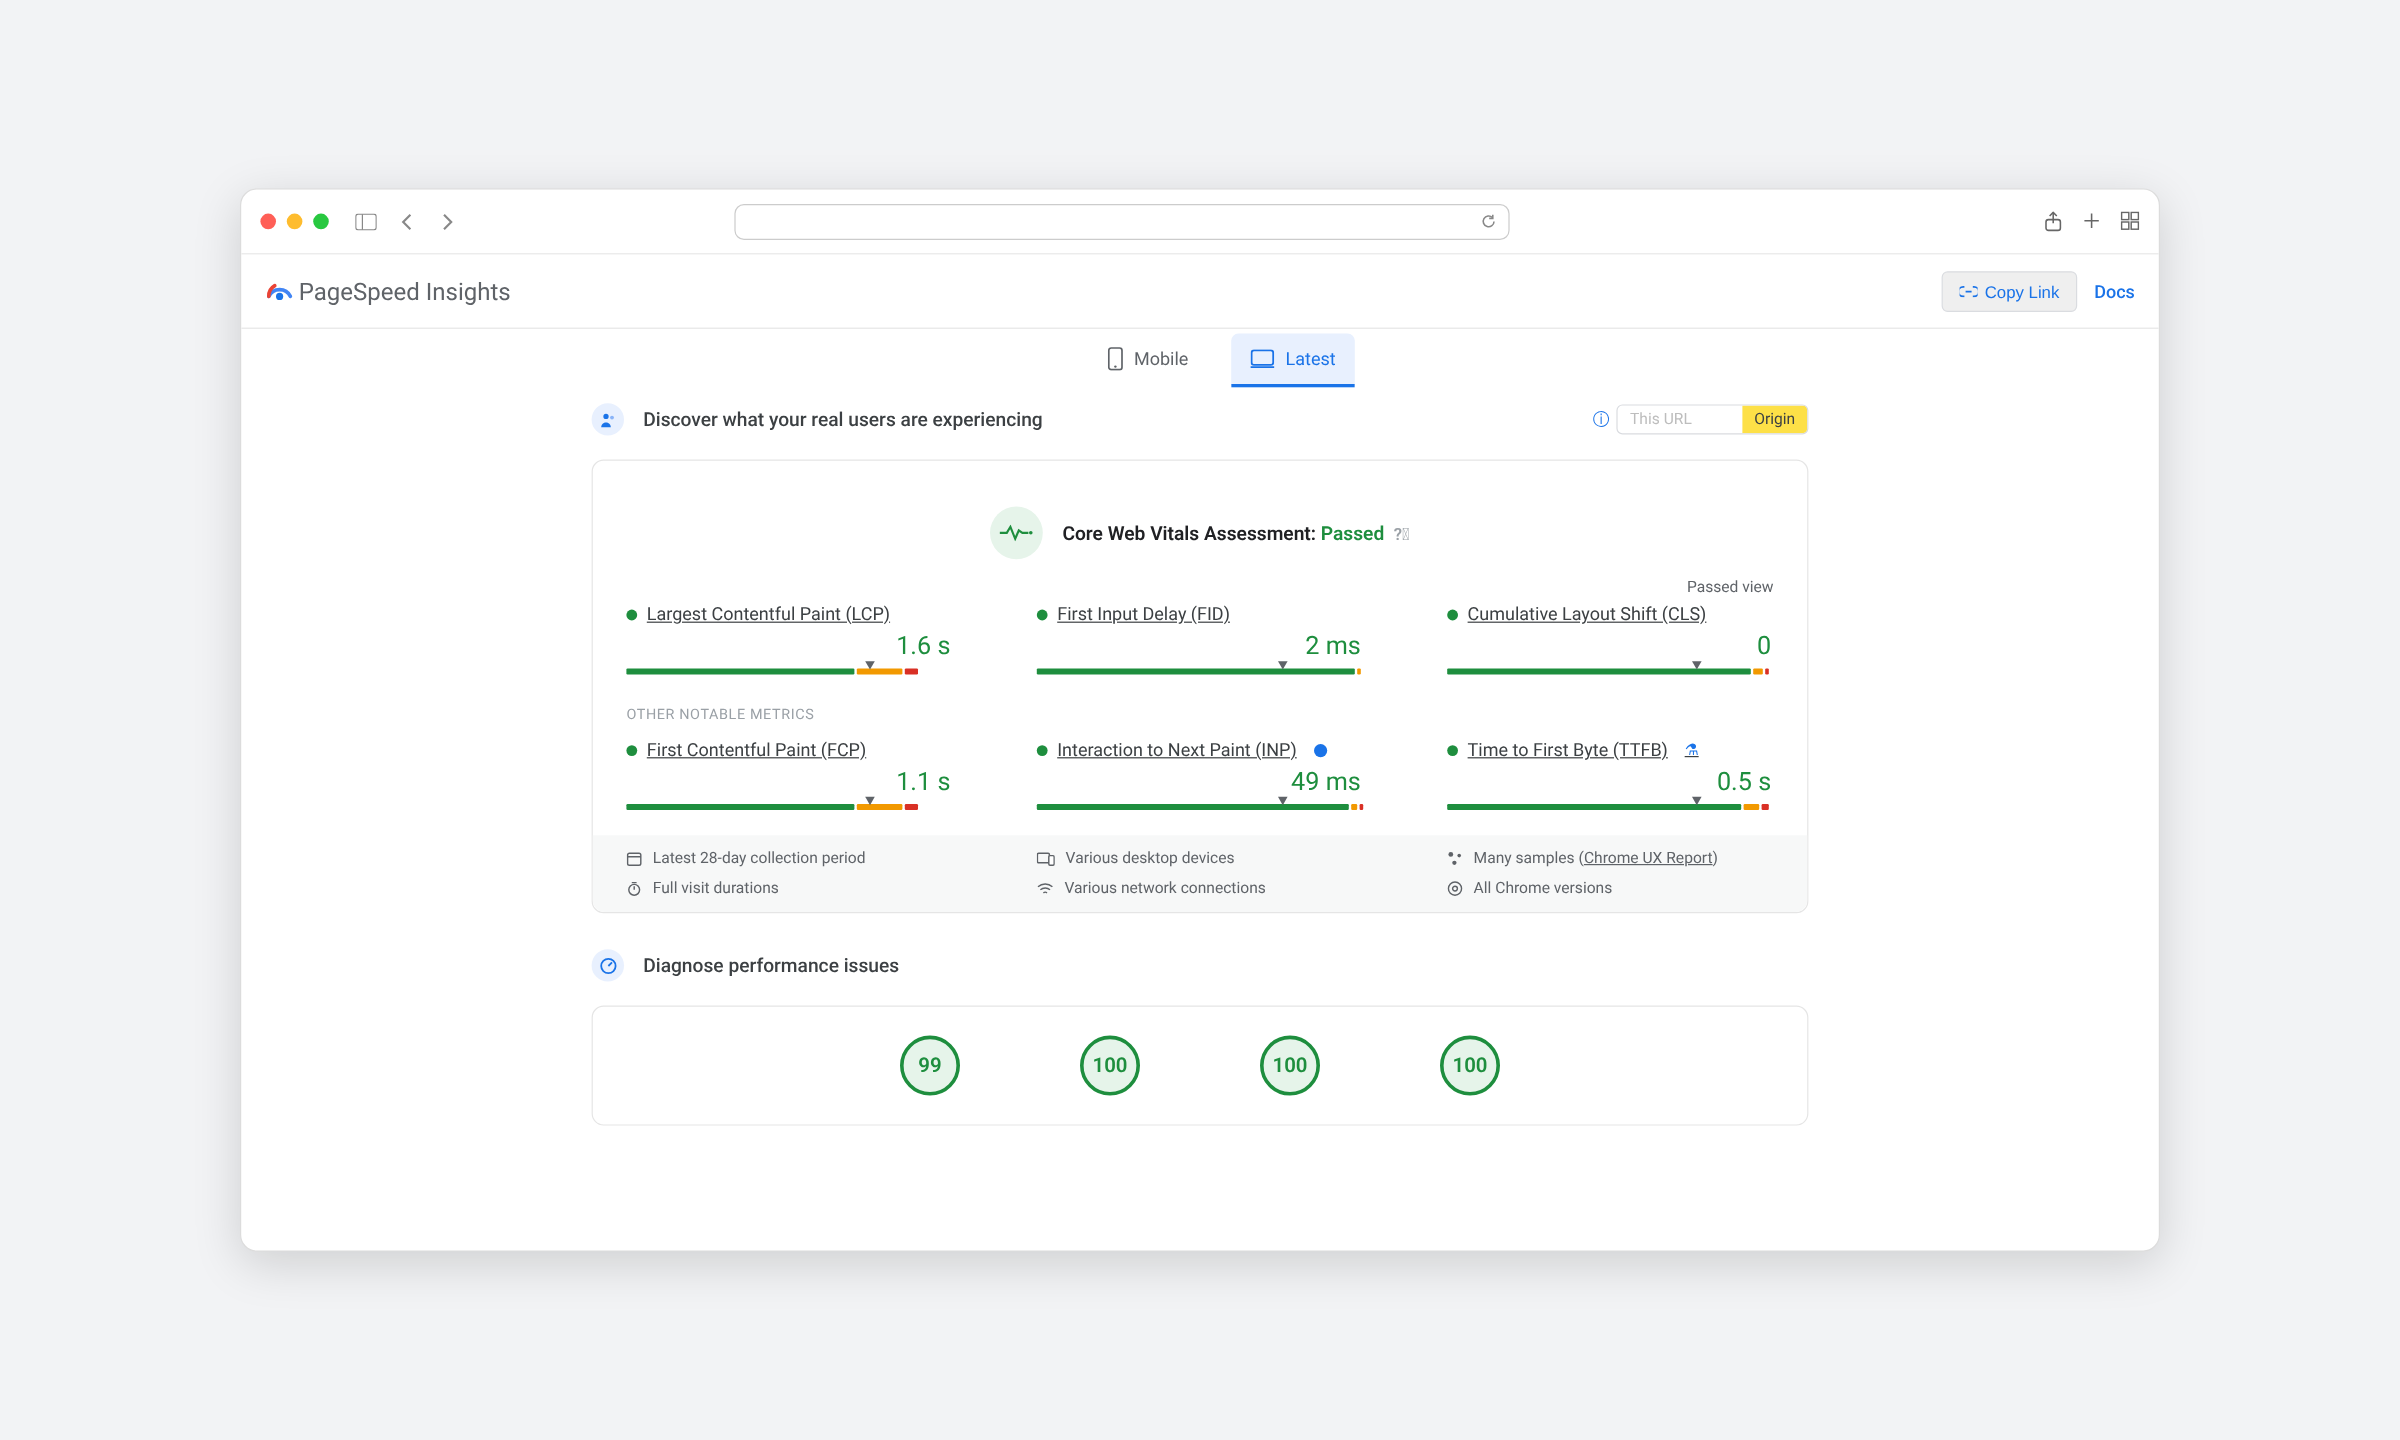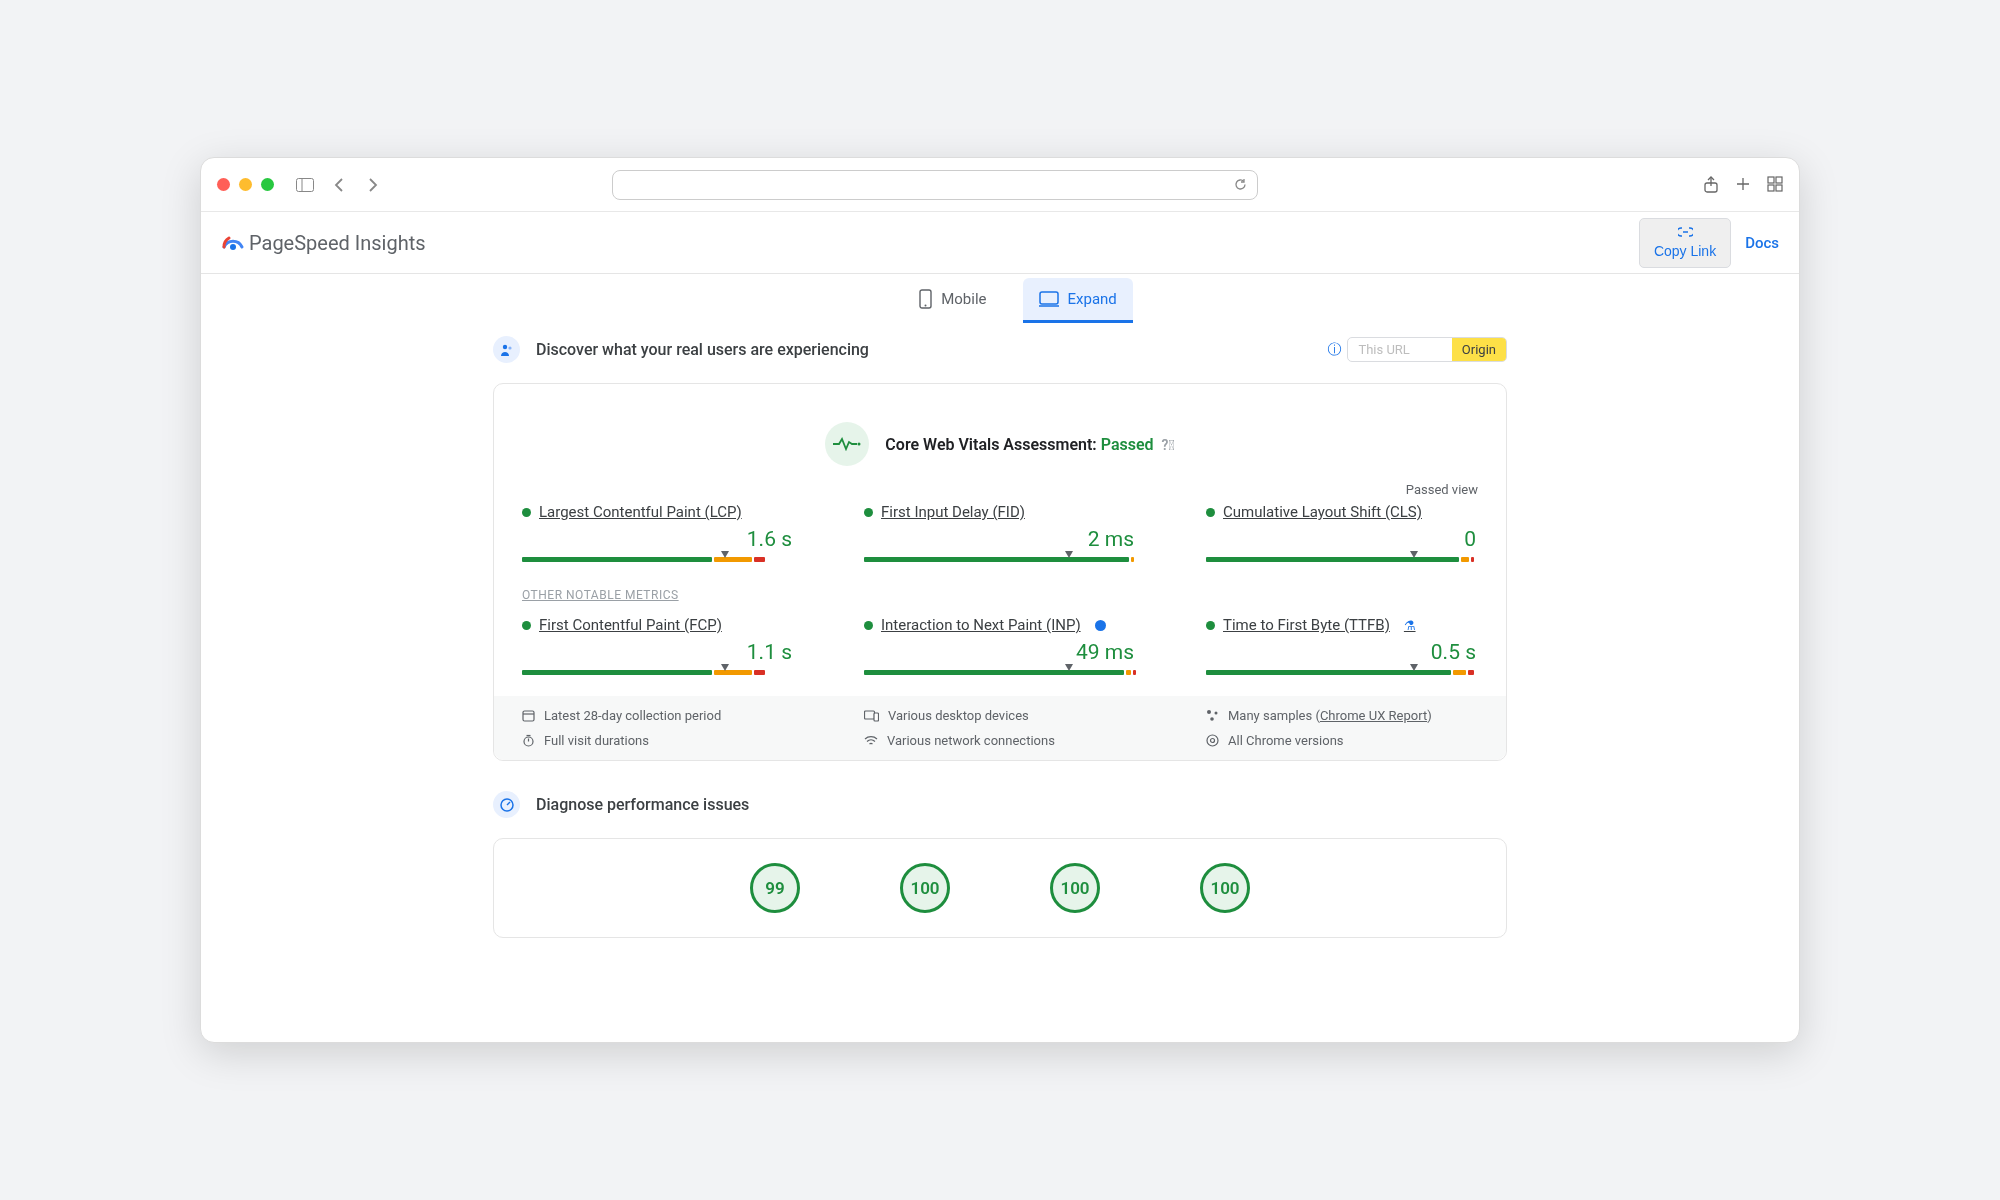--- a/index.html
+++ b/index.html
@@ -64,21 +64,20 @@
 .copy-link {
   border: 1px solid #dadce0;
   border-radius: 5px;
   padding: 8px 14px;
   color: #1a73e8;
   font-size: 14px;
   display: flex;
   align-items: center;
   gap: 6px;
   cursor: pointer;
-  flex-direction: column;
 }
 .docs-link { color: #1a73e8; font-size: 15px; font-weight: 500; cursor: pointer; }
 .tabs {
   height: 52px;
   display: flex;
   align-items: center;
   justify-content: center;
   gap: 20px;
   padding-left: 36px;
 }
@@ -168,21 +167,21 @@
 .seg-orange { background: #f29900; }
 .seg-red { background: #d93025; }
 .marker {
   position: absolute;
   top: -6px;
   width: 0; height: 0;
   border-left: 4px solid transparent;
   border-right: 4px solid transparent;
   border-top: 7px solid #5f6368;
 }
-.subhead { font-size: 12px; color: #9aa0a6; letter-spacing: 0.5px; margin: 23px 0 14px; text-decoration: underline; }
+.subhead { font-size: 12px; color: #9aa0a6; letter-spacing: 0.5px; margin: 23px 0 14px; }
 .badge-icon { margin-left: 6px; }
 .summary-strip {
   background: #f7f8f8;
   margin: 16px -28px 0;
   padding: 12px 28px;
   display: grid;
   grid-template-columns: 1fr 1fr 1fr;
   gap: 10px 70px;
   font-size: 13px;
   color: #5f6368;
@@ -301,21 +300,21 @@
       </span>
       <span>Mobile</span>
     </div>
     <div class="tab active">
       <span>
         <svg width="20" height="16" viewBox="0 0 20 16">
             <rect x="1" y="1" width="18" height="12" rx="2" fill="none" stroke="#1a73e8" stroke-width="1.5"></rect>
             <line x1="0" y1="15" x2="20" y2="15" stroke="#1a73e8" stroke-width="1.5"></line>
           </svg>
       </span>
-      <span>Expand</span>
+      <span>Latest</span>
     </div>
   </div>
 
   <div class="content">
     <div class="content-inner">
 
       <div class="section-header">
         <div class="circle-icon">
           <svg width="16" height="16" viewBox="0 0 16 16">
               <circle cx="6" cy="5" r="2.2" fill="#1a73e8"></circle>

